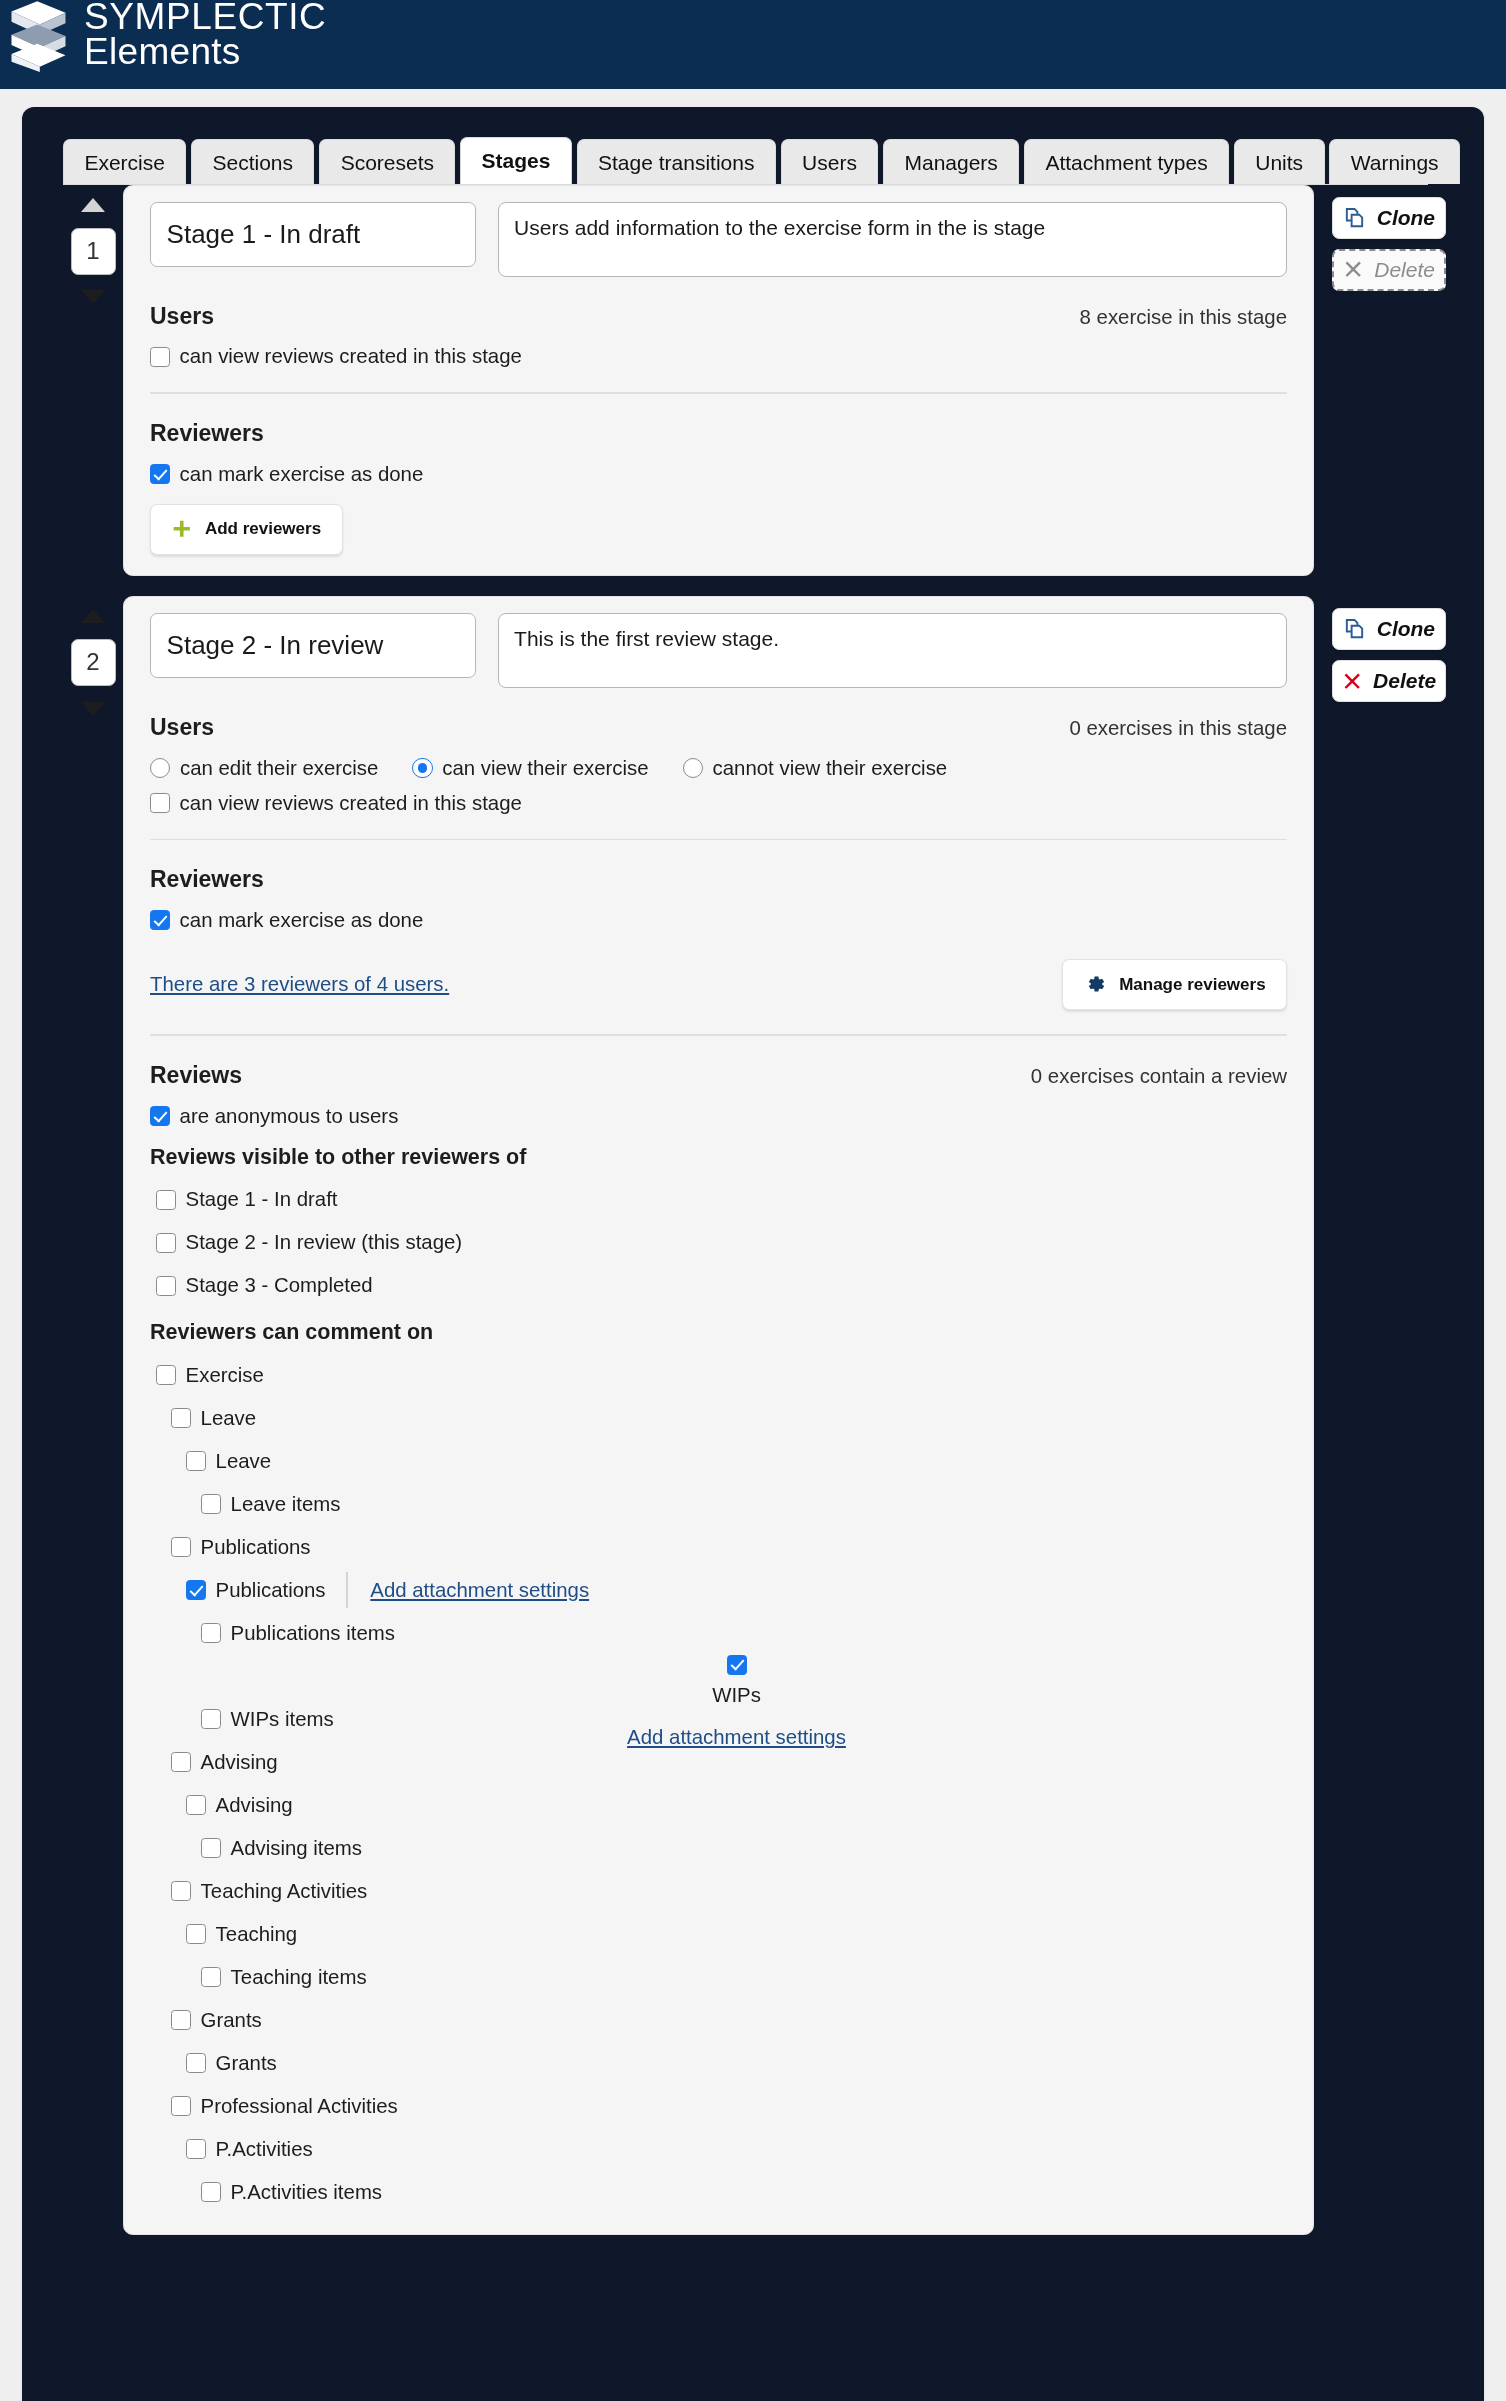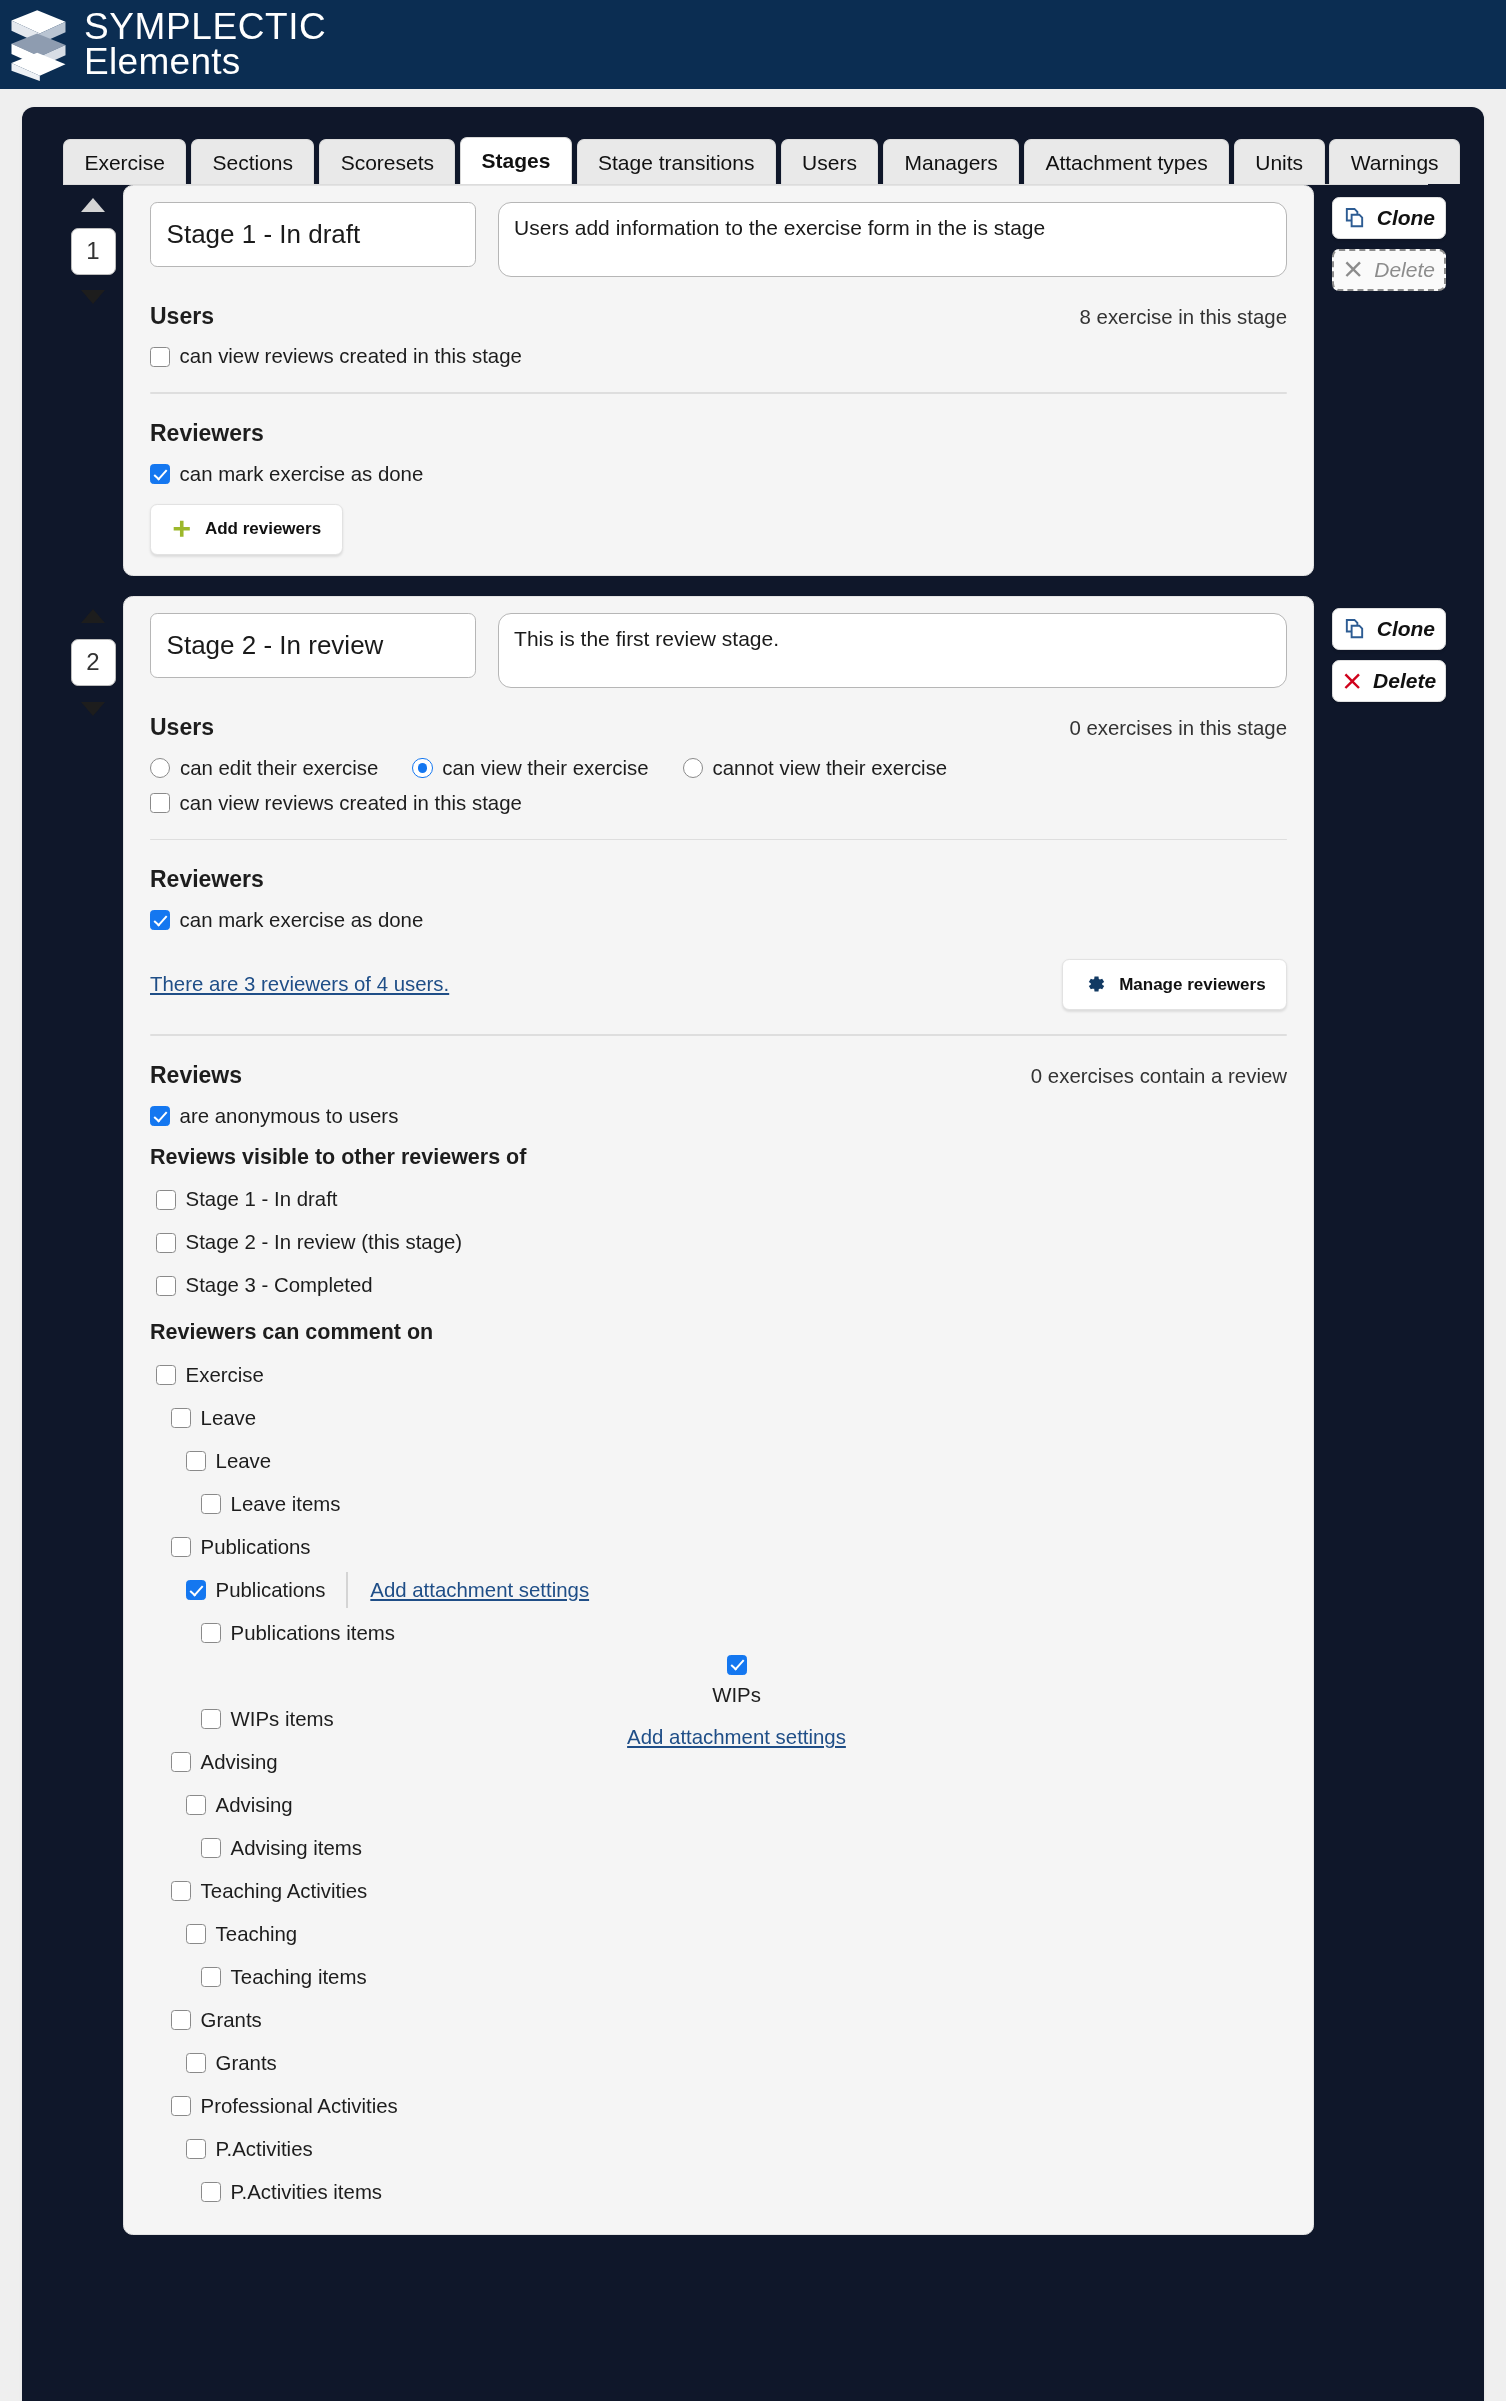--- a/index.html
+++ b/index.html
@@ -7,21 +7,21 @@
   body {
     width:1507px; height:2401px;
     background:#efefef;
     font-family:"Liberation Sans", sans-serif;
     color:#1d1d1d;
     overflow:hidden;
   }
 
   
   .brandbar{
-    height:89px; background:#0b2d52; display:flex; align-items:center;
+    height:89px; background:#0b2d52; display:flex; 
     padding-left:6px;
   }
   .logo-mark{ width:65px; height:72px; flex:0 0 65px; }
   .brand-text{ margin-left:13px; line-height:0.94; }
   .brand-l1{ color:#ffffff; font-size:37px; letter-spacing:0.6px; font-weight:400; }
   .brand-l2{ color:#ffffff; font-size:37px; letter-spacing:0.3px; font-weight:300; }
 
   
   .page-card{
     position:absolute; left:22px; top:107px; width:1462px; height:2388px;
@@ -82,21 +82,21 @@
   }
 
   
   .stage-head{ display:flex; gap:21.5px; align-items:flex-start; }
   .name-box{
     width:326px; height:65px; background:#fff; border:1.2px solid #b6b6b6; border-radius:7.2px;
     font-size:26px; color:#1a1a1a; padding:0 15.6px; display:flex; align-items:center;
     font-family:"Liberation Sans", sans-serif;
   }
   .desc-box{
-    flex:1 1 auto; height:75px; background:#fff; border:1.2px solid #b6b6b6; border-radius:13px;
+    flex:1 1 auto; height:75px; background:#fff; border:1.2px solid #b6b6b6; border-radius:8px;
     font-size:21px; color:#1a1a1a; padding:12px 15.6px; resize:none; line-height:1.25;
     font-family:"Liberation Sans", sans-serif; overflow:hidden;
   }
 
   
   .sec-head{ display:flex; align-items:baseline; justify-content:space-between; margin-top:26px; }
   .sec-title{ font-size:23px; font-weight:700; color:#1d1d1d; }
   .sec-count{ font-size:20.4px; color:#333; }
 
   .warn-bar{

